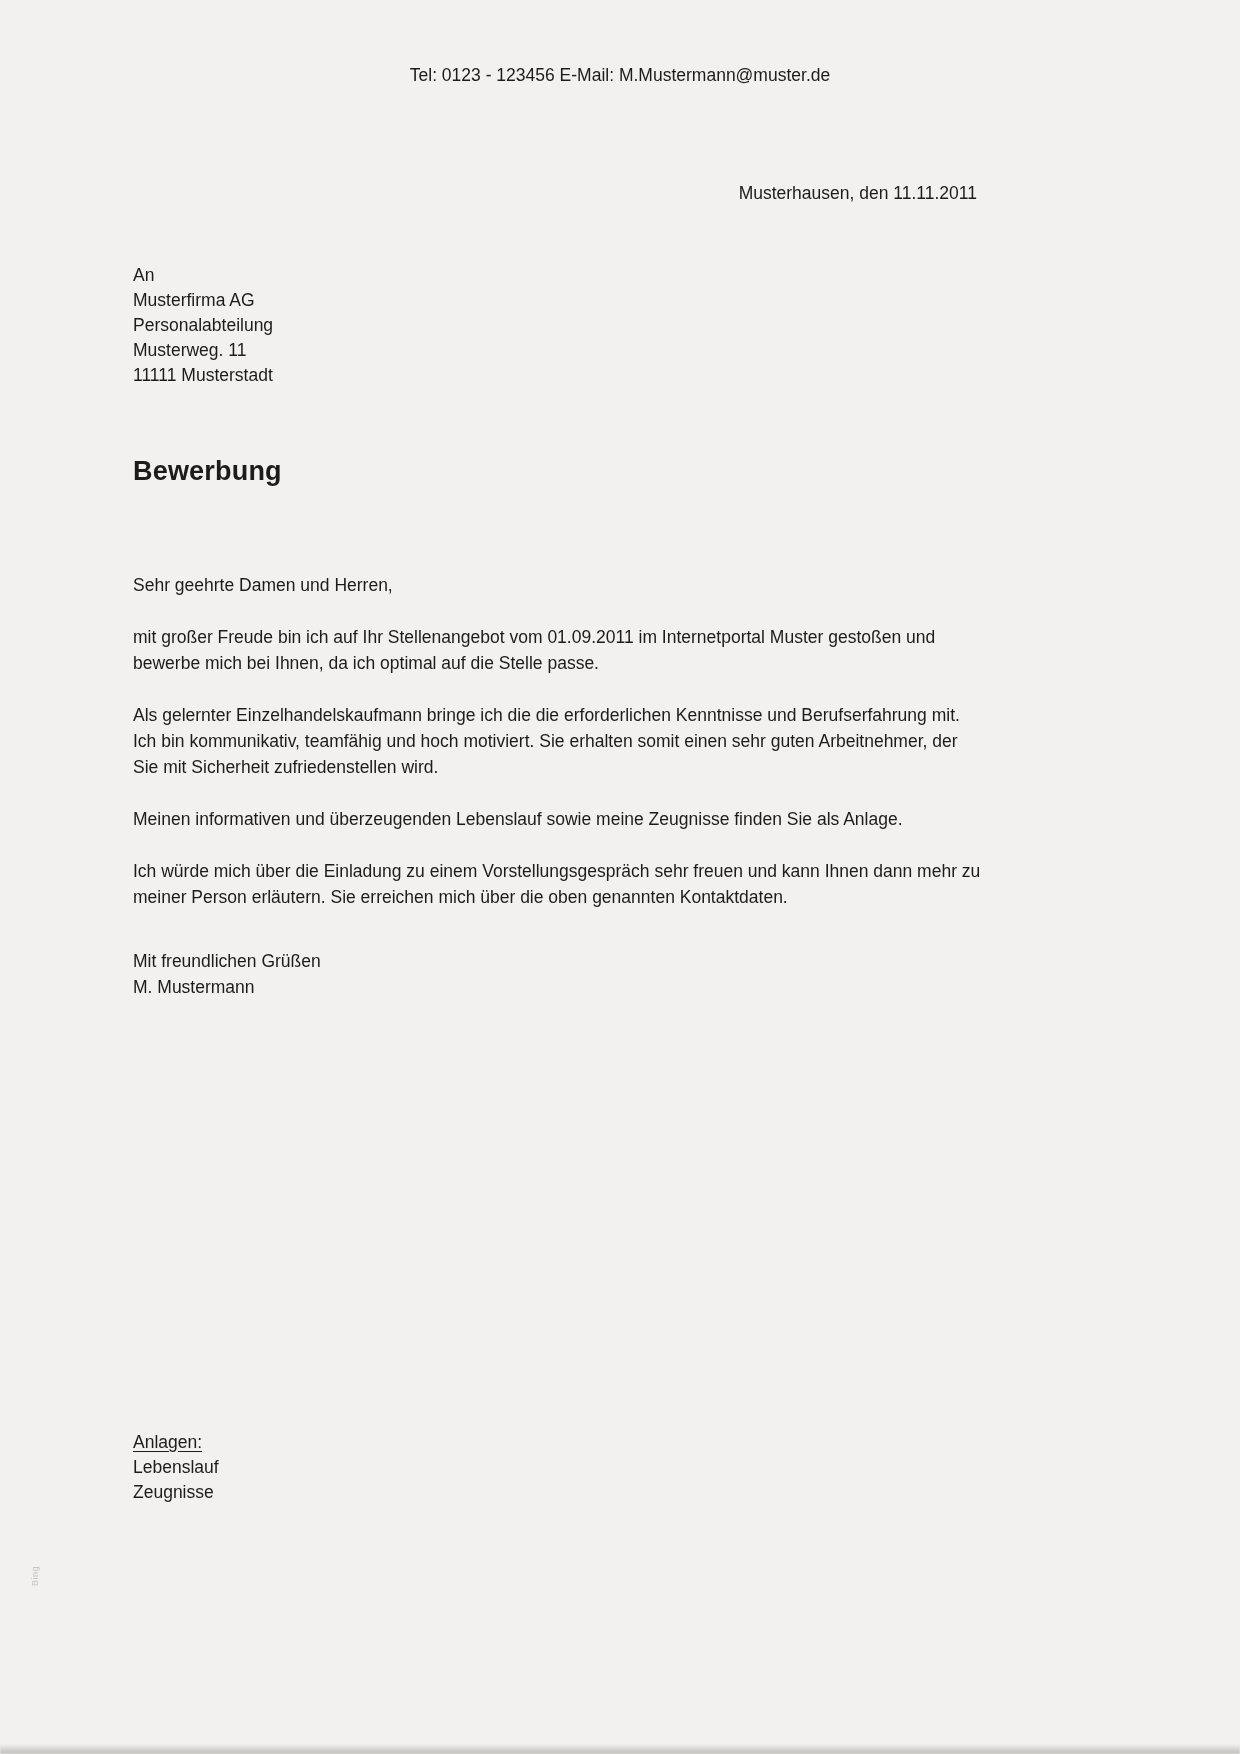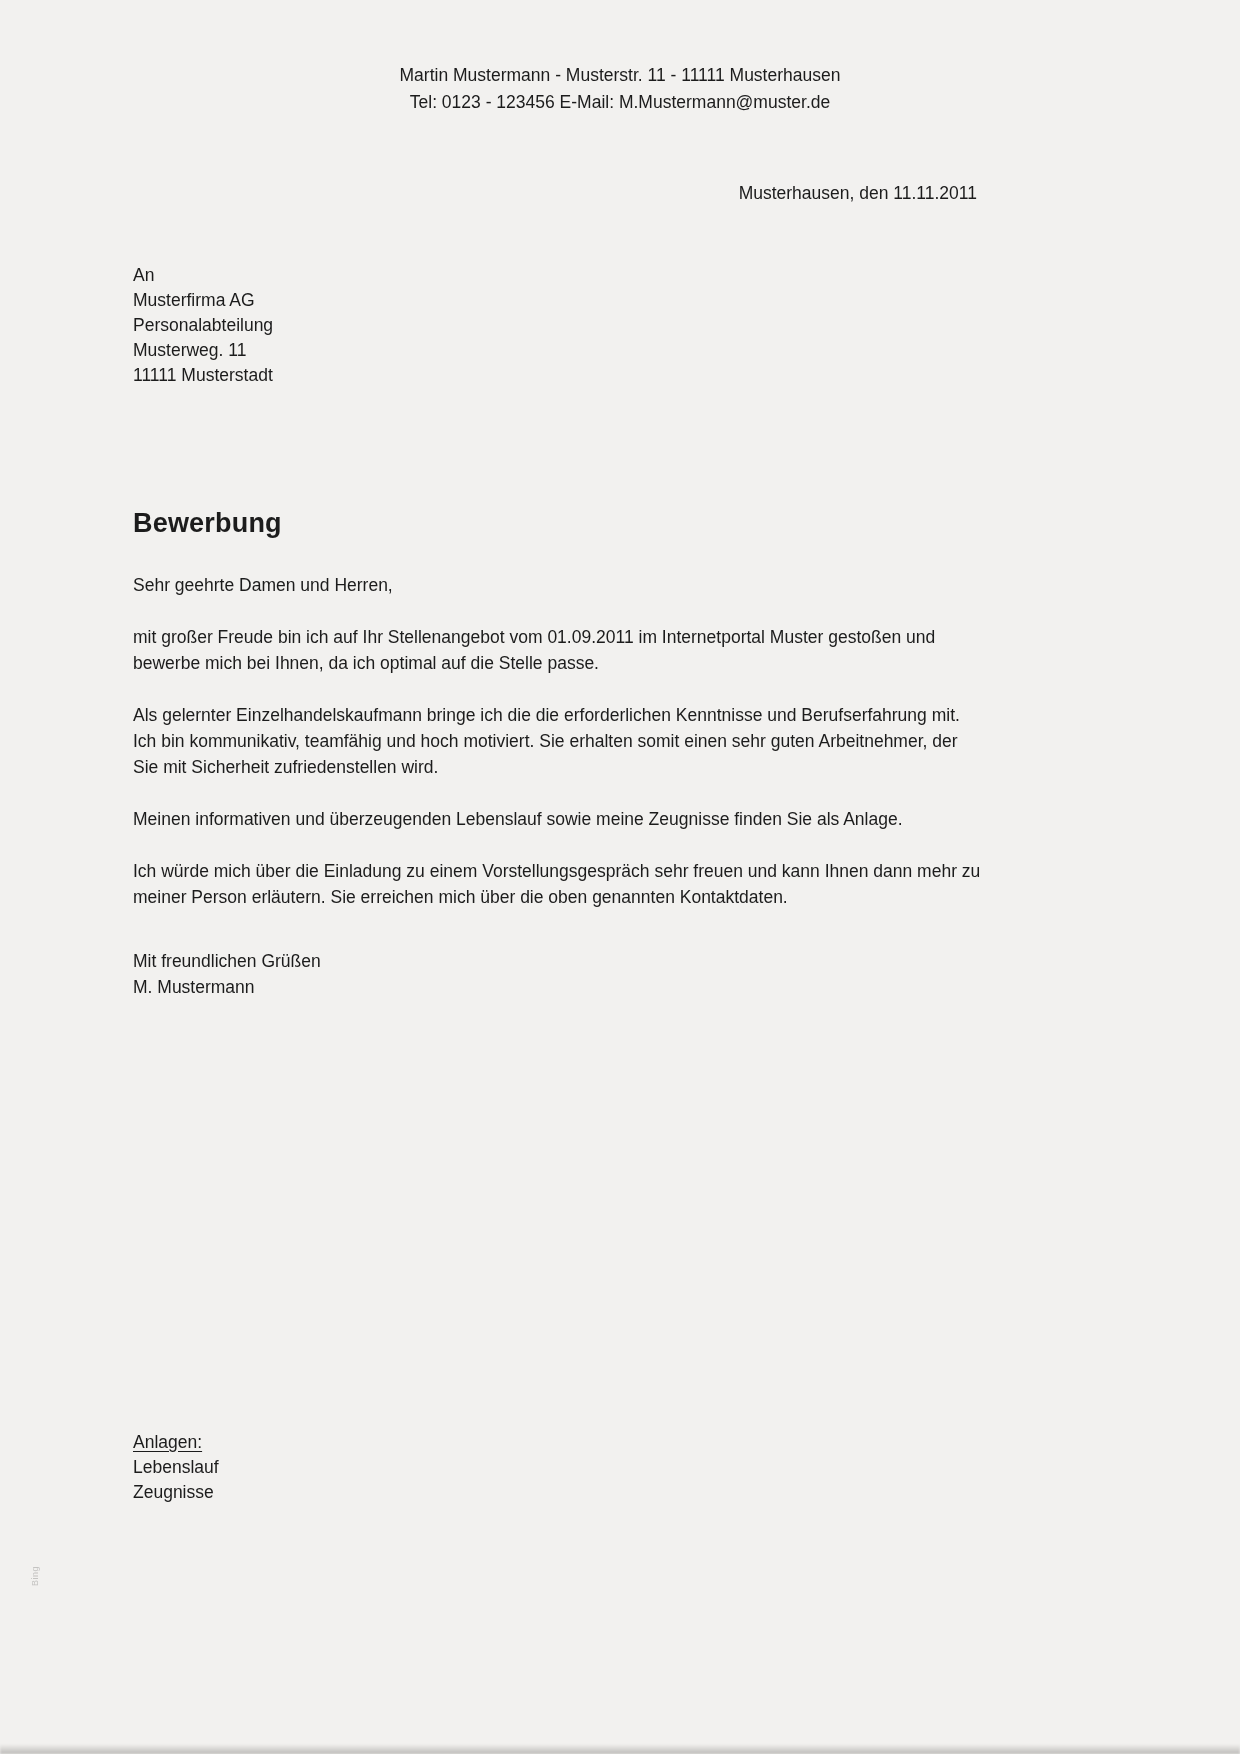--- a/index.html
+++ b/index.html
@@ -48,21 +48,21 @@
     position: absolute;
     top: 255px;
     left: 133px;
     font-size: 17.5px;
     line-height: 25px;
     margin-top: 8px;
   }
   
   .subject-line {
     position: absolute;
-    top: 508px;
+    top: 456px;
     left: 133px;
     font-size: 27px;
     font-weight: bold;
     letter-spacing: 0.2px;
   }
   
   .letter-body {
     position: absolute;
     top: 572px;
     left: 133px;
@@ -112,21 +112,20 @@
     filter: blur(1px);
     pointer-events: none;
   }
 </style>
 </head>
 <body>
 
 <div class="page">
 
   <div class="letter-header">
-    <div>Martin Mustermann - Musterstr. 11 - 11111 Musterhausen</div>
     <div class="contact-line">Tel: 0123 - 123456 E-Mail: M.Mustermann@muster.de</div>
   </div>
 
   <div class="date-line">Musterhausen, den 11.11.2011</div>
 
   <div class="recipient-block">
     <div>An</div>
     <div>Musterfirma AG</div>
     <div>Personalabteilung</div>
     <div>Musterweg. 11</div>

